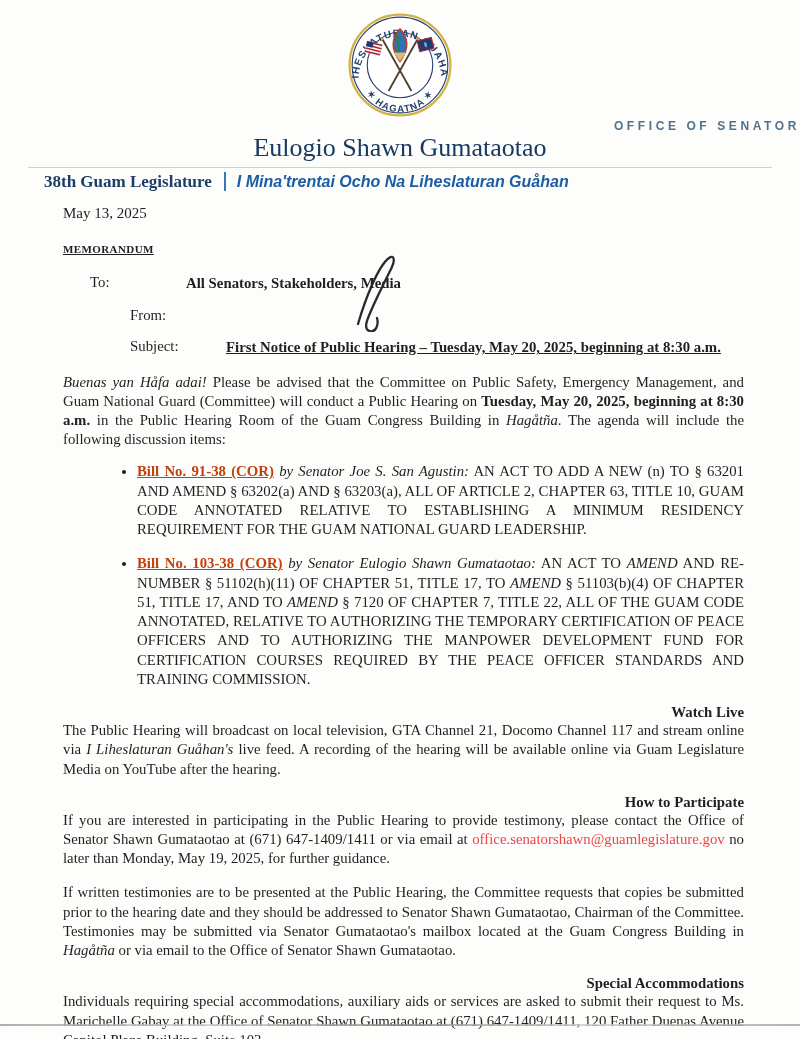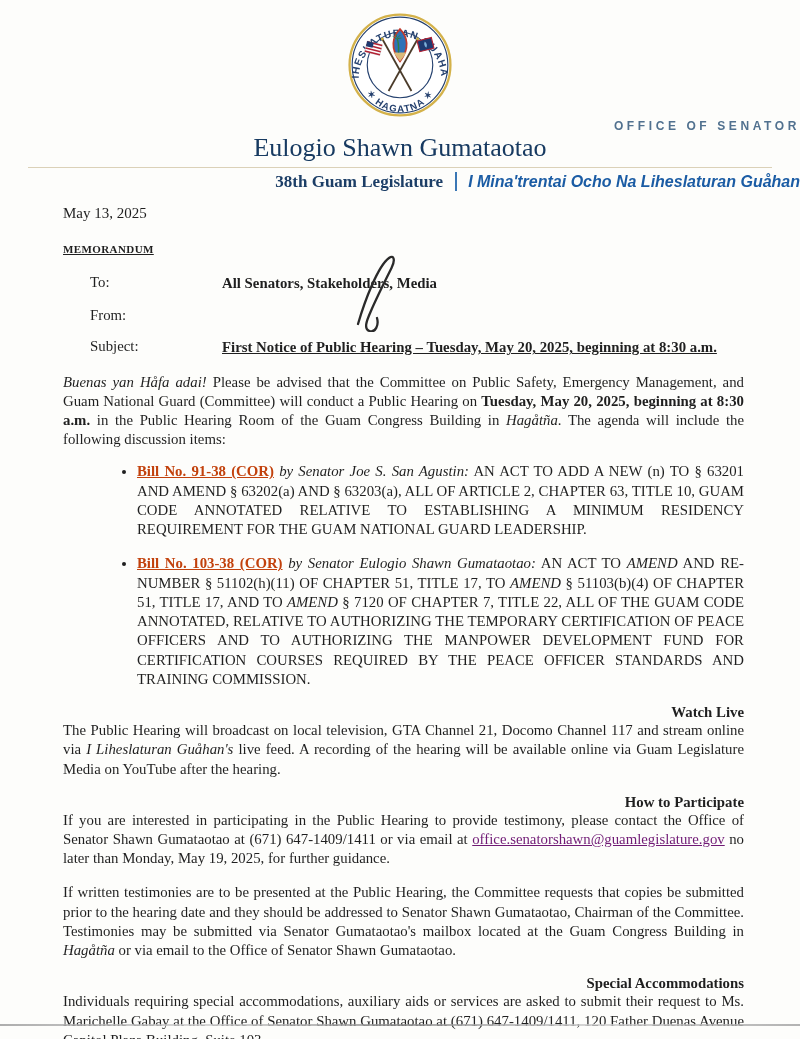--- a/index.html
+++ b/index.html
@@ -18,21 +18,21 @@
     text-align:right;
     font-family:"Liberation Sans", sans-serif;
     font-size:12px;font-weight:bold;letter-spacing:3.6px;
     color:#51718f;
   }
   .name{
     text-align:center;font-size:26px;line-height:1.08;
     color:#173a61;margin-top:1px;
   }
   .tan-rule{border-top:1px solid #dbd1b8;margin:5px 28px 0;}
-  .legislature{text-align:right;margin-top:4px;white-space:nowrap;}
+  .legislature{text-align:left;margin-top:4px;white-space:nowrap;padding-left:44px;}
   .leg-en{
     font-size:17px;font-weight:bold;color:#1c3e66;
     font-family:"Liberation Serif", serif;
   }
   .leg-divider{
     display:inline-block;width:2px;height:19px;background:#3a77b5;
     margin:0 11px 0 12px;vertical-align:-4px;
   }
   .leg-local{
     font-size:16px;font-weight:bold;font-style:italic;color:#1b5ca4;
@@ -40,22 +40,22 @@
   }
 
   
   .content{padding:0 56px 0 63px;}
   .date{margin-top:13px;font-size:15px;}
   .memo-heading{
     margin-top:21px;font-size:11px;font-weight:bold;
     text-decoration:underline;letter-spacing:.4px;
   }
   .fields{margin:19px 0 0 27px;}
-  .field-row{display:flex;align-items:flex-start;gap:36px;}
-  .field-row + .field-row{margin-top:14px;}
+  .field-row{display:flex;align-items:flex-start;}
+  .field-row + .field-row{margin-top:14px;margin-left:40px;}
   .field-label{width:96px;flex:0 0 96px;font-size:14.8px;}
   .field-value{font-size:14.8px;line-height:1.3;}
   .bold{font-weight:bold;}
   .subject-value{
     font-weight:bold;text-decoration:underline;
   }
   .para{
     margin:15px 0 0;font-size:14.8px;line-height:1.3;
     text-align:justify;
   }
@@ -67,21 +67,21 @@
   }
   .bullets li + li{margin-top:15px;}
   .section{margin-top:15px;}
   .sec-heading{font-size:14.8px;font-weight:bold;text-align:right;}
   .section .para{margin-top:0;}
   .section .para + .para{margin-top:15px;}
 
   
   .st-b{font-weight:bold;}
   .st-i{font-style:italic;}
-  .st-link{color:#701a75;text-decoration:underline;}
+  .st-link{color:#ef4444;}
   .st-linkb{color:#c2410c;text-decoration:underline;font-weight:bold;}
 
   .scan-edge{
     position:absolute;left:0;top:1024px;width:100%;height:2px;
     background:linear-gradient(90deg,#9a9a9a,#cfcfcf 25%,#8d8d8d 50%,#cfcfcf 75%,#a0a0a0);
     opacity:.8;
   }
 
   
   .signature{

